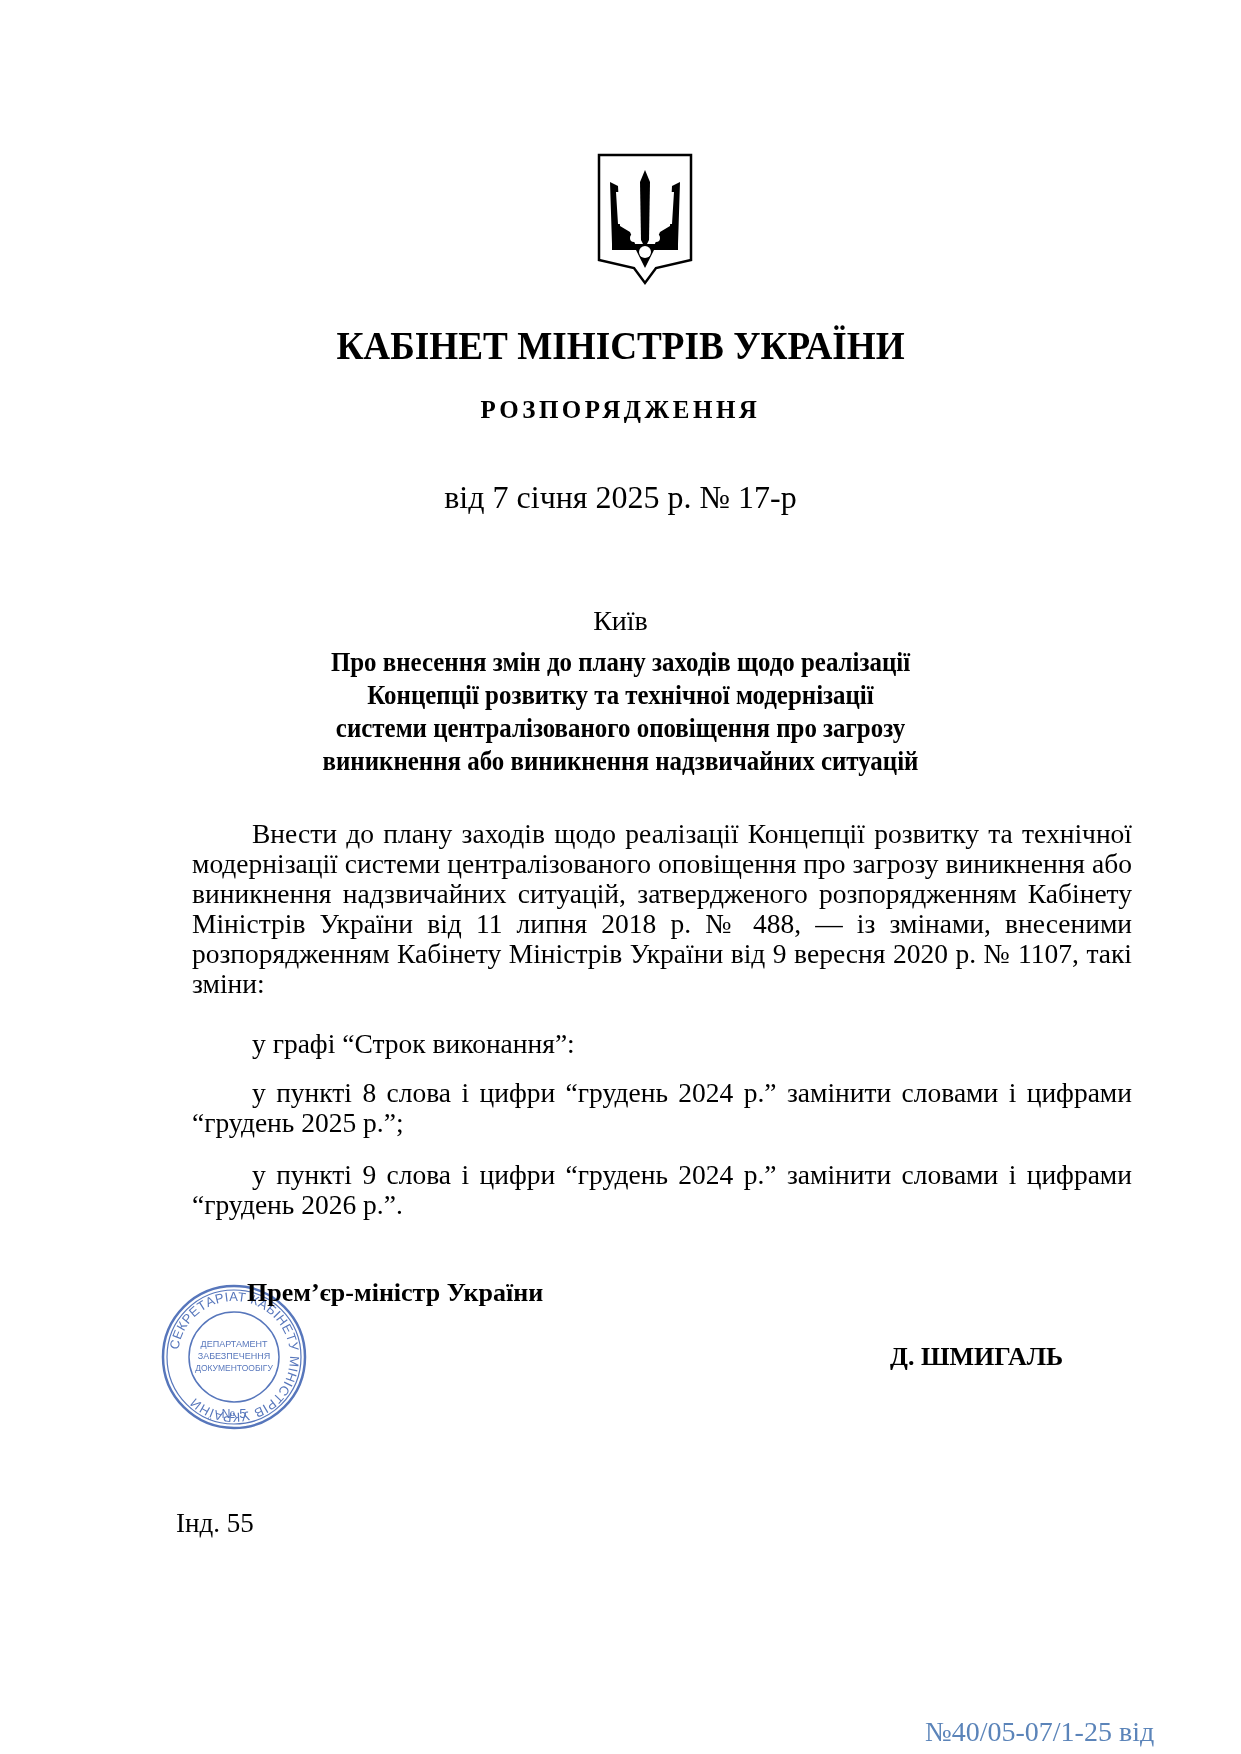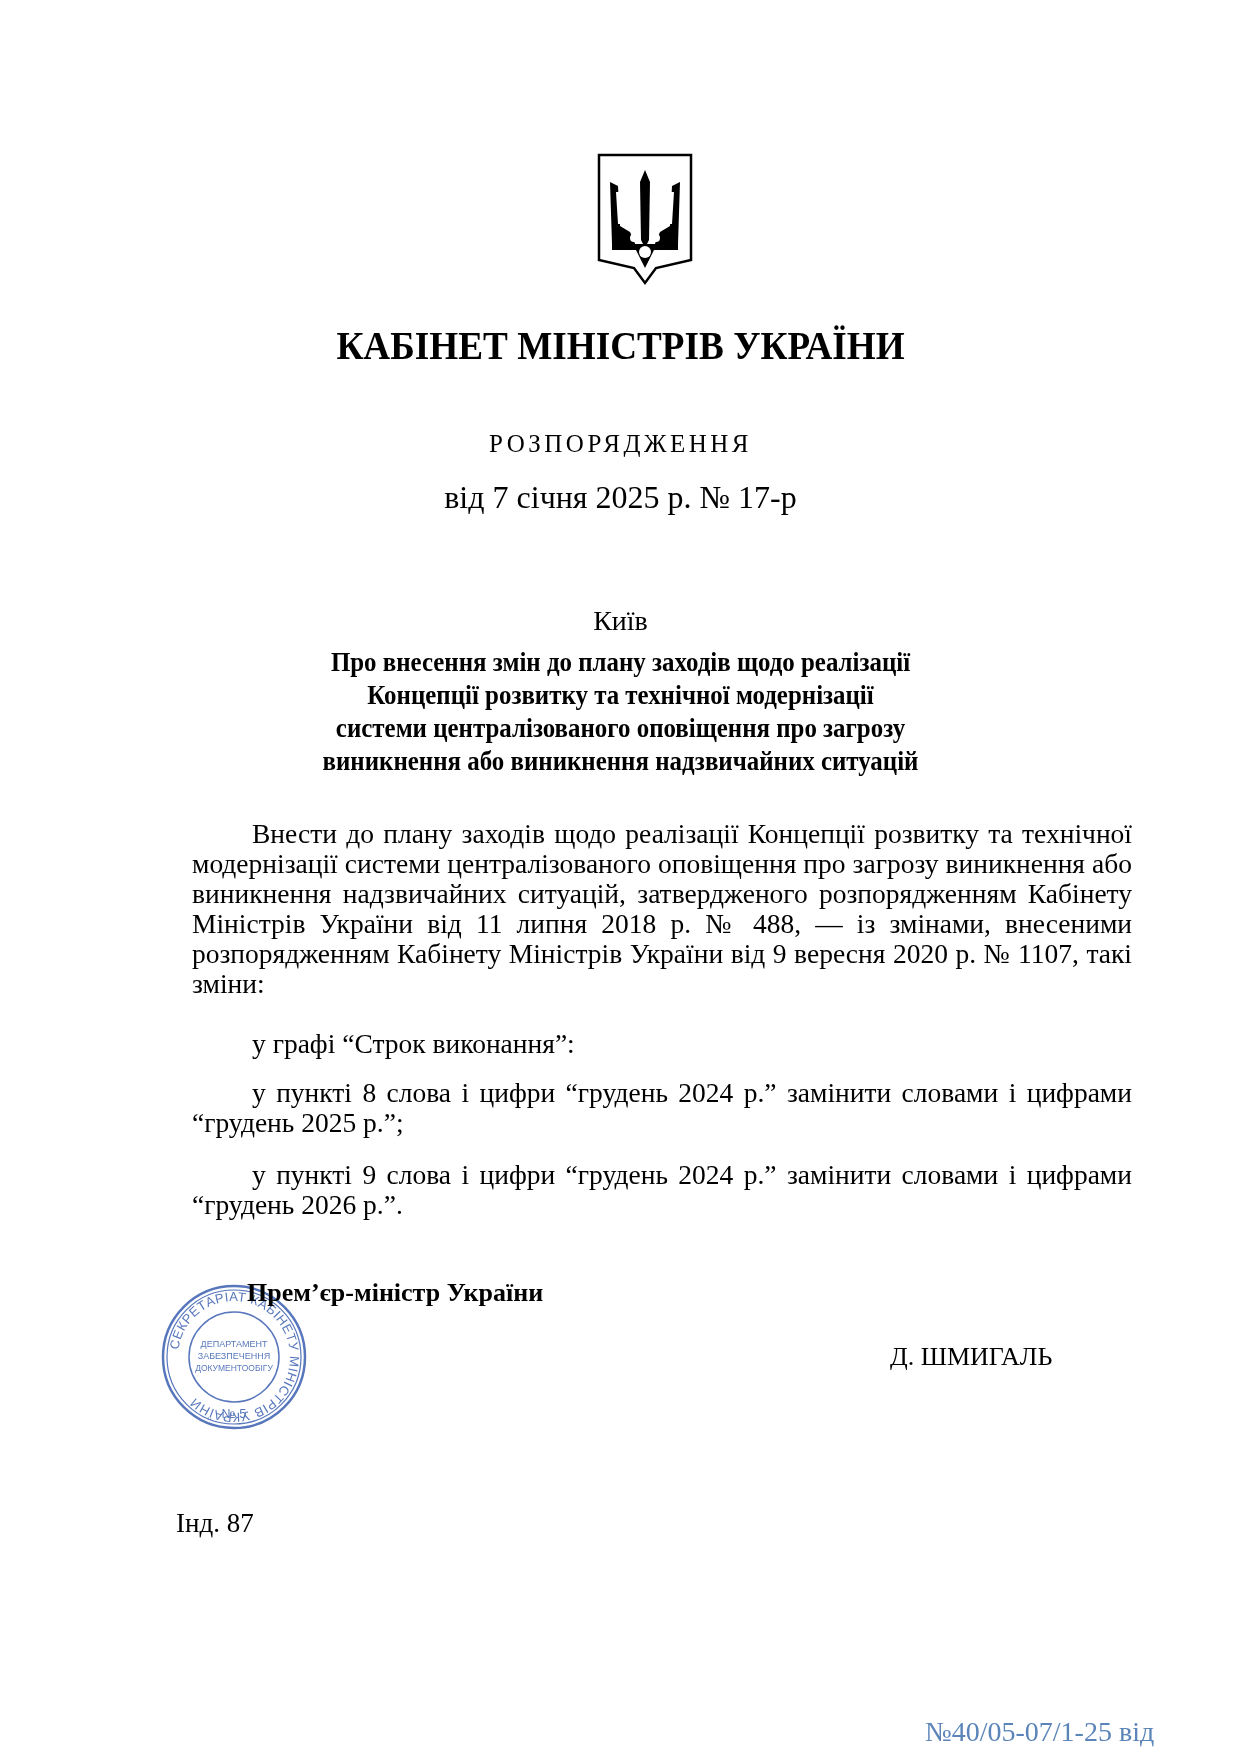--- a/index.html
+++ b/index.html
@@ -10,21 +10,21 @@
   .abs { position: absolute; }
   .center { left: 0; width: 1241px; text-align: center; }
 
   #emblem { left: 596px; top: 152px; width: 98px; height: 134px; }
 
   #org-title {
     top: 322px; font-size: 40px; font-weight: bold; letter-spacing: 0px;
     transform: scaleX(0.93); transform-origin: center;
   }
   #doc-type {
-    top: 430px; font-size: 25px; font-weight: normal; letter-spacing: 3.5px;
+    top: 396px; font-size: 25px; font-weight: bold; letter-spacing: 3.5px;
   }
   #doc-date { top: 479px; font-size: 32px; }
   #doc-place { top: 561px; font-size: 28px; margin-top: 44px; }
 
   #doc-heading {
     top: 646px; font-size: 26.5px; font-weight: bold; line-height: 33px;
     transform: scaleX(0.94); transform-origin: center;
   }
 
   .body-text {
@@ -36,21 +36,21 @@
   #para-graph { top: 1029px; }
   #para-item8 { top: 1078px; }
   #para-item9 { top: 1160px; }
 
   #stamp { left: 160px; top: 1283px; width: 148px; height: 148px; opacity: 0.85; }
 
   #signer-title {
     left: 247px; top: 1278px; font-size: 26px; font-weight: bold;
   }
   #signer-name {
-    left: 890px; top: 1342px; font-size: 26px; font-weight: normal;
+    left: 890px; top: 1342px; font-size: 26px; font-weight: bold;
   }
   #index-label { left: 176px; top: 1508px; font-size: 27px; }
 
   #reg-number {
     left: 880px; top: 1716px; font-size: 28px; color: #5b84b9; margin-left: 45px;
   }
 </style>
 </head>
 <body>
 
@@ -104,14 +104,14 @@
     <text x="74" y="64" text-anchor="middle" font-family="Liberation Sans, sans-serif" font-size="9" fill="#3a5fb0">ДЕПАРТАМЕНТ</text>
     <text x="74" y="76" text-anchor="middle" font-family="Liberation Sans, sans-serif" font-size="9" fill="#3a5fb0">ЗАБЕЗПЕЧЕННЯ</text>
     <text x="74" y="88" text-anchor="middle" font-family="Liberation Sans, sans-serif" font-size="8.5" fill="#3a5fb0">ДОКУМЕНТООБІГУ</text>
     <text x="74" y="135" text-anchor="middle" font-family="Liberation Sans, sans-serif" font-size="13" fill="#3a5fb0">№ 5</text>
   </svg>
 </div>
 
 <div id="signer-title" class="abs">Прем’єр-міністр України</div>
 <div id="signer-name" class="abs">Д. ШМИГАЛЬ</div>
 
-<div id="index-label" class="abs">Інд. 87</div>
+<div id="index-label" class="abs">Інд. 55</div>
 <div id="reg-number" class="abs">№40/05-07/1-25 від 08.01.2025</div>
 
 </body></html>

